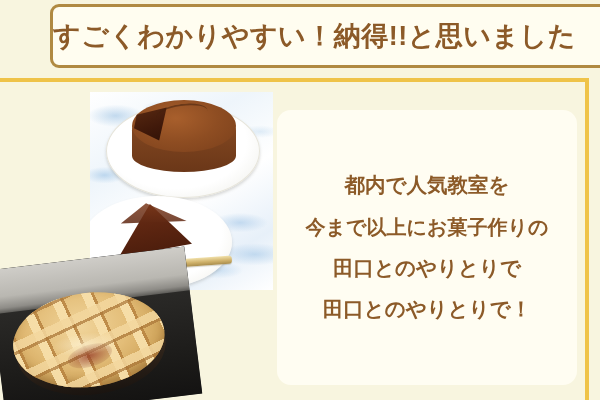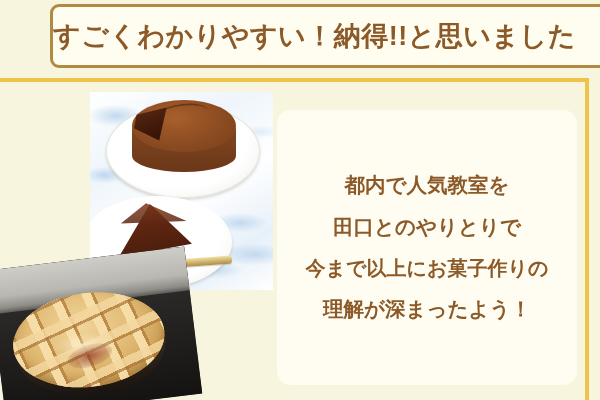--- a/index.html
+++ b/index.html
@@ -316,18 +316,18 @@
     <div class="pie-crust">
       <div class="lat-a"></div>
       <div class="lat-b"></div>
       <div class="filling"></div>
       <div class="shine"></div>
     </div>
   </div>
 
   <div class="text-card">
     <div class="card-line">都内で人気教室を</div>
+    <div class="card-line wide">今まで以上にお菓子作りの</div>
     <div class="card-line">田口とのやりとりで</div>
-    <div class="card-line wide">今まで以上にお菓子作りの</div>
-    <div class="card-line">理解が深まったよう！</div>
+    <div class="card-line">田口とのやりとりで！</div>
   </div>
 
 </div>
 
 </body></html>

